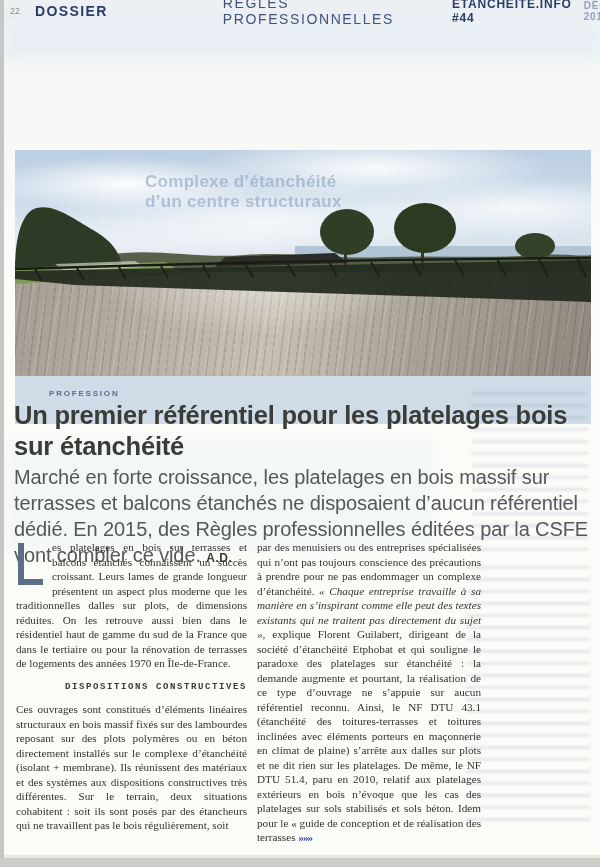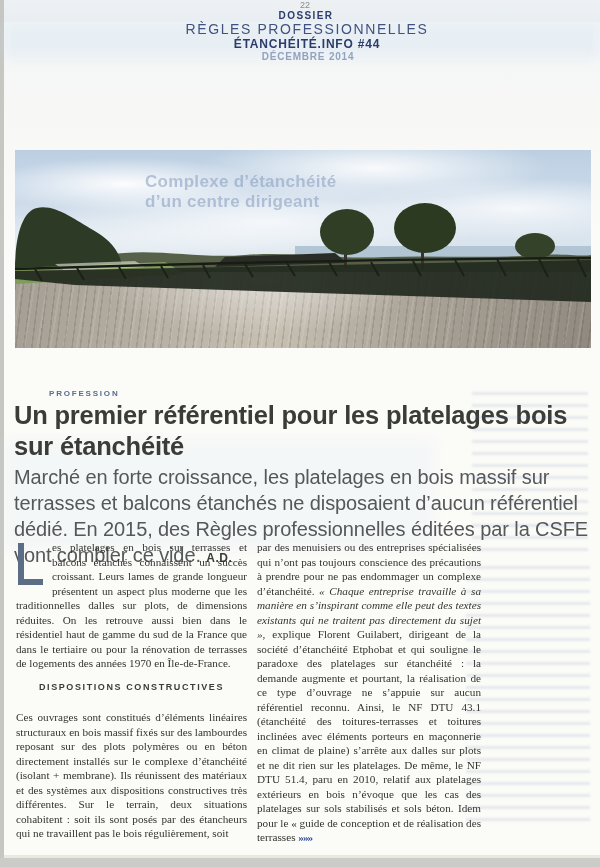--- a/index.html
+++ b/index.html
@@ -11,32 +11,32 @@
   .edge-left{position:absolute;left:0;top:0;width:4px;height:867px;background:#c6c7c3;}
   .edge-bottom{position:absolute;left:0;top:858px;width:600px;height:9px;background:#cbccc8;}
   .sheet-bottom-line{position:absolute;left:4px;top:855px;width:596px;height:3px;background:#e9eadf;}
 
   
   .tint{position:absolute;background:rgba(205,222,238,0.30);filter:blur(6px);}
 
   
   .hdr{position:absolute;left:4px;top:0;width:596px;height:22px;
        background:linear-gradient(180deg,#edf1f4,#e9eef2);}
-  .hdr-inner{position:absolute;left:0;top:0;width:100%;height:22px;display:flex;align-items:center;flex-direction:column;}
+  .hdr-inner{position:absolute;left:0;top:0;width:100%;height:22px;display:flex;align-items:center;}
   .hdr-num{color:#8a8c88;font-size:9px;margin-left:6px;}
   .hdr-bar{width:4px;height:13px;background:#2b3c6b;margin-left:7px;}
-  .hdr-section{color:#2b3c6b;font-weight:bold;font-size:10px;letter-spacing:1.4px;margin-left:8px;text-align:right;}
+  .hdr-section{color:#2b3c6b;font-weight:bold;font-size:14px;letter-spacing:1.4px;margin-left:8px;text-align:right;}
   .hdr-div{width:1px;height:14px;background:#7b8cb0;}
   .hdr-rubric{color:#41527f;font-size:14px;letter-spacing:1.6px;margin-left:10px;}
   .hdr-mag{color:#2b3c6b;font-weight:bold;font-size:12px;letter-spacing:0.8px;margin-left:10px;}
   .hdr-date{color:#93a3bf;font-size:10px;letter-spacing:0.8px;margin-left:12px;font-weight:bold;}
   .sp1{margin-left:105px;} .sp2{margin-left:48px;}
 
   
-  .photo{position:absolute;left:15px;top:150px;width:576px;height:198px;overflow:hidden;background:#cfdce8;}
+  .photo{position:absolute;left:15px;top:150px;width:576px;height:274px;overflow:hidden;background:#cfdce8;}
   .sky{position:absolute;left:0;top:0;width:576px;height:130px;
     background:
       radial-gradient(ellipse 200px 38px at 110px 34px, rgba(255,255,255,0.95), rgba(255,255,255,0) 70%),
       radial-gradient(ellipse 250px 46px at 360px 18px, rgba(255,255,255,0.9), rgba(255,255,255,0) 70%),
       radial-gradient(ellipse 300px 55px at 250px 72px, rgba(255,255,255,0.75), rgba(255,255,255,0) 75%),
       radial-gradient(ellipse 230px 42px at 500px 58px, rgba(255,255,255,0.8), rgba(255,255,255,0) 72%),
       radial-gradient(ellipse 320px 40px at 60px 95px, rgba(235,241,246,0.8), rgba(255,255,255,0) 75%),
       linear-gradient(180deg,#bccfe2 0%,#c8d8e8 30%,#dbe5ee 65%,#d4dee6 100%);}
   .bleed-sky{position:absolute;left:130px;top:22px;width:430px;color:#869bbd;opacity:0.55;
     filter:blur(0.7px);line-height:20px;}
@@ -61,22 +61,22 @@
   .byline{font-size:12px;font-weight:bold;color:#3a3c38;letter-spacing:0.5px;}
 
   
   .col{position:absolute;top:540px;font-family:"Liberation Serif",serif;font-size:11.2px;
        line-height:14.5px;color:#33332f;text-align:justify;}
   .col-left{left:16px;width:231px;}
   .col-right{left:257px;width:224px;}
   .dropcap{float:left;width:19px;height:36px;border-left:6px solid #5c6d86;
            border-bottom:6px solid #5c6d86;margin:3px 9px 0 2px;}
   .dropcap span{font-size:0;color:transparent;}
-  .subhead{font-family:Liberation Sans, sans-serif;font-weight:bold;font-size:9px;
-           letter-spacing:1.6px;color:#3b3b37;margin:9px 0 16px 0;text-align:center;}
+  .subhead{font-family:Liberation Mono, monospace;font-weight:bold;font-size:9px;
+           letter-spacing:1.6px;color:#3b3b37;margin:9px 0 8px 0;text-align:right;}
   .seg-italic{font-style:italic;}
   .seg-marker{color:#2f4d9e;font-weight:bold;letter-spacing:-1px;}
 
   
   .bleed-lines{position:absolute;filter:blur(1px);
     background:repeating-linear-gradient(180deg, rgba(80,100,150,0.12) 0 3px, rgba(0,0,0,0) 3px 12px);}
 </style>
 </head>
 <body>
 
@@ -99,21 +99,21 @@
       <span class="hdr-div sp2"></span>
       <span class="hdr-mag">ÉTANCHÉITÉ.INFO #44</span>
       <span class="hdr-date">DÉCEMBRE 2014</span>
     </div>
   </div>
 
   <div class="photo">
     <div class="sky"></div>
     <div class="bleed-sky">
       <div class="b1">Complexe d’étanchéité</div>
-      <div class="b2">d’un centre dirigeant</div>
+      <div class="b2">d’un centre structuraux</div>
     </div>
     <div class="deck"></div>
     <svg width="576" height="226" viewBox="0 0 576 226">
       <rect x="280" y="96" width="296" height="24" fill="#b2c5d4"></rect>
       <path d="M0,112 C30,101 60,109 90,105 C140,97 180,109 230,105 C280,101 320,110 370,107 C420,105 470,109 520,105 C550,103 566,107 576,105 L576,122 L0,122 Z" fill="#4f5a40" opacity="0.95"></path>
       <path d="M0,120 C0,80 10,60 22,58 C40,54 60,70 78,80 C95,90 105,100 108,120 Z" fill="#2d3a25"></path>
       <polygon points="0,118 150,112 170,124 0,134" fill="#7e9c5a"></polygon>
       <polygon points="40,114 120,111 130,117 50,121" fill="#cdd3c0" opacity="0.7"></polygon>
       <rect x="329" y="96" width="3" height="22" fill="#3a3428"></rect>
       <ellipse cx="332" cy="82" rx="27" ry="23" fill="#2f3e24"></ellipse>

